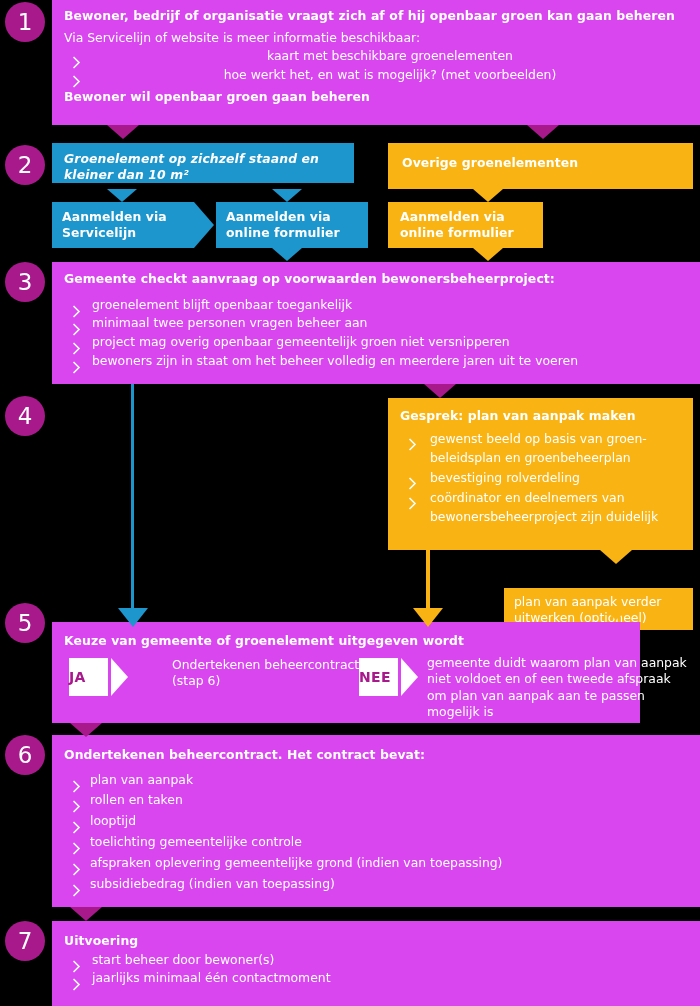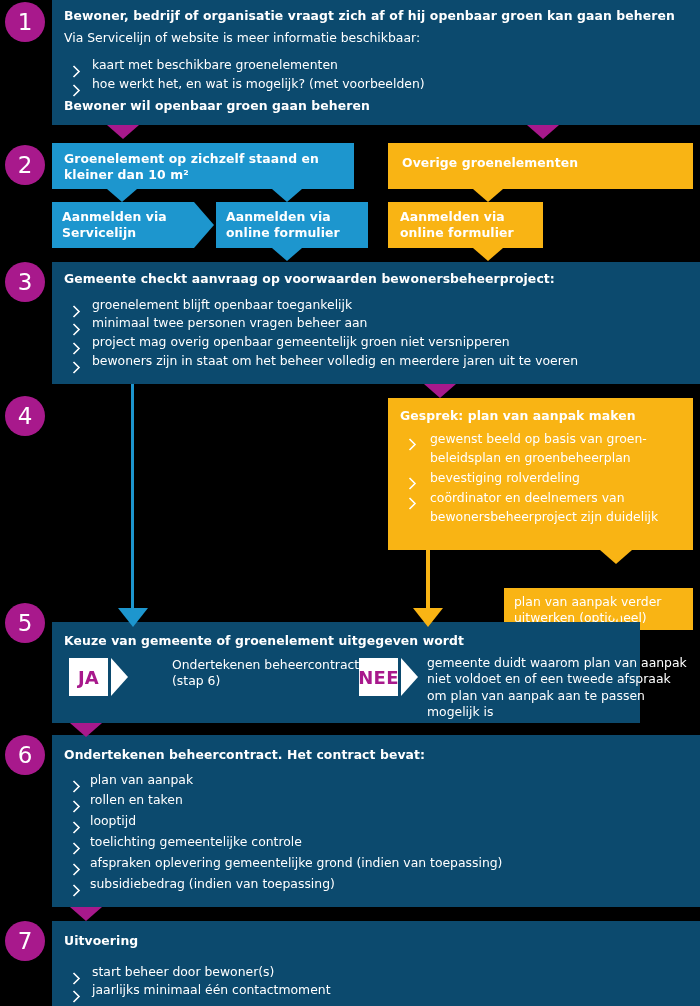--- a/index.html
+++ b/index.html
@@ -14,21 +14,21 @@
   .step-circle{
     position:absolute;width:40px;height:40px;border-radius:50%;
     background:#A8198C;color:#fff;
     display:flex;align-items:center;justify-content:center;
     font-size:23px;font-weight:400;line-height:1;
     z-index:12;
   }
 
   
   .panel{position:absolute;box-sizing:border-box;}
-  .magenta{background:#0c4a6e;color:#fff;}
+  .magenta{background:#d946ef;color:#fff;}
   .blue{background:#1D96CE;color:#fff;}
   .yellow{background:#F9B414;color:#fff;}
 
   .panel-title{
     font-weight:bold;font-size:12.4px;line-height:1.25;
     letter-spacing:0.1px;
   }
   .panel-sub{font-size:12.4px;line-height:1.3;font-weight:400;}
 
   
@@ -50,22 +50,22 @@
 
   
   .vline{position:absolute;z-index:8;}
   .vhead{position:absolute;width:0;height:0;z-index:8;}
 
   
   .tag{
     position:absolute;display:flex;align-items:center;z-index:11;
   }
   .tag-box{
-    background:#fff;color:#A8198C;font-weight:bold;font-size:18px;
-    width:39px;height:38px;display:flex;align-items:center;justify-content:center;
+    background:#fff;color:#A8198C;font-weight:bold;font-size:14px;
+    width:39px;height:38px;display:flex;align-items:center;
     letter-spacing:0.3px;
   }
   .tag-arrow{
     width:0;height:0;border-top:19px solid transparent;
     border-bottom:19px solid transparent;border-left:17px solid #fff;
     margin-left:3px;
   }
   .tag-text{
     position:absolute;font-size:12.4px;line-height:1.32;font-weight:400;color:#fff;
   }
@@ -78,21 +78,21 @@
 
 <div class="canvas">
 
   <div class="step-circle" style="left:5px;top:2px;">
     <span>1</span>
   </div>
 
   <div class="panel magenta" style="left:52px;top:0px;width:648px;height:125px;padding:8px 12px 0 12px;">
     <div class="panel-title">Bewoner, bedrijf of organisatie vraagt zich af of hij openbaar groen kan gaan beheren</div>
     <div class="panel-sub" style="margin-top:6px;">Via Servicelijn of website is meer informatie beschikbaar:</div>
-    <ul class="bullets" style="margin-top:10px;">
+    <ul class="bullets" style="margin-top:1px;text-align:center;">
       <li>
         <span class="chev">
           <svg viewBox="0 0 9 13" width="9" height="13">
               <path d="M1.5 1 L7 6.5 L1.5 12" fill="none" stroke="#fff" stroke-width="1.6"></path>
             </svg>
         </span>
         <span>kaart met beschikbare groenelementen</span>
       </li>
       <li>
         <span class="chev">
@@ -106,21 +106,21 @@
     <div class="panel-title" style="margin-top:5px;">Bewoner wil openbaar groen gaan beheren</div>
   </div>
 
   <div class="notch" style="left:107px;top:125px;border-left:16px solid transparent;border-right:16px solid transparent;border-top:14px solid #A8198C;"></div>
   <div class="notch" style="left:527px;top:125px;border-left:16px solid transparent;border-right:16px solid transparent;border-top:14px solid #A8198C;"></div>
 
   <div class="step-circle" style="left:5px;top:145px;">
     <span>2</span>
   </div>
 
-  <div class="panel blue" style="left:52px;top:143px;width:302px;height:46px;padding:8px 12px;">
+  <div class="panel blue" style="left:52px;top:143px;width:302px;height:40px;padding:8px 12px;font-style:italic;">
     <div class="panel-title">Groenelement op zichzelf staand en kleiner dan 10 m²</div>
   </div>
   <div class="notch" style="left:107px;top:189px;border-left:15px solid transparent;border-right:15px solid transparent;border-top:13px solid #1D96CE;"></div>
   <div class="notch" style="left:272px;top:189px;border-left:15px solid transparent;border-right:15px solid transparent;border-top:13px solid #1D96CE;"></div>
 
   <div class="chevbox blue" style="left:52px;top:202px;width:162px;height:46px;padding:7px 10px;
               clip-path:polygon(0 0, 142px 0, 162px 23px, 142px 46px, 0 46px);">
     <div class="panel-title">Aanmelden via Servicelijn</div>
   </div>
 
@@ -313,21 +313,21 @@
     </ul>
   </div>
   <div class="notch" style="left:70px;top:907px;border-left:16px solid transparent;border-right:16px solid transparent;border-top:14px solid #A8198C;"></div>
 
   <div class="step-circle" style="left:5px;top:921px;">
     <span>7</span>
   </div>
 
   <div class="panel magenta" style="left:52px;top:921px;width:648px;height:85px;padding:12px 12px 0 12px;">
     <div class="panel-title">Uitvoering</div>
-    <ul class="bullets" style="margin-top:14px;">
+    <ul class="bullets" style="margin-top:2px;">
       <li>
         <span class="chev">
           <svg viewBox="0 0 9 13" width="9" height="13">
               <path d="M1.5 1 L7 6.5 L1.5 12" fill="none" stroke="#fff" stroke-width="1.6"></path>
             </svg>
         </span>
         <span>start beheer door bewoner(s)</span>
       </li>
       <li>
         <span class="chev">

